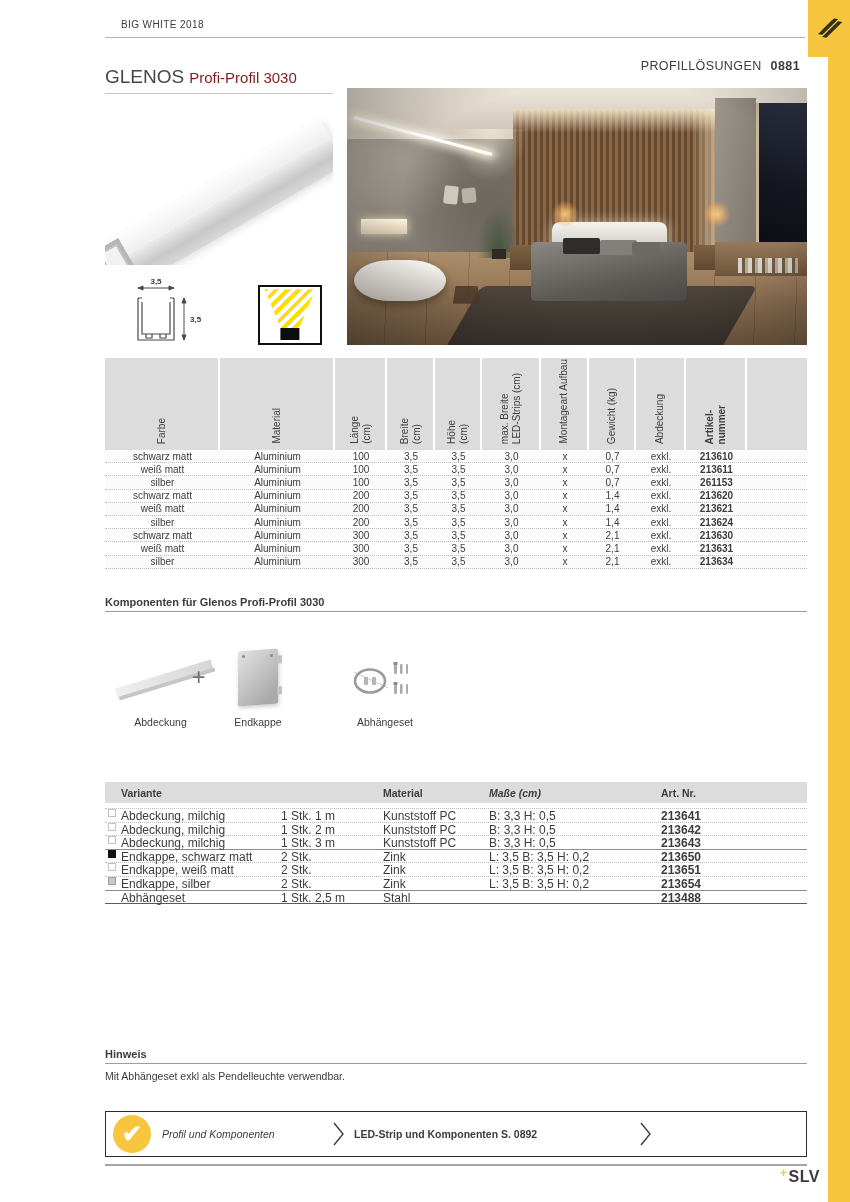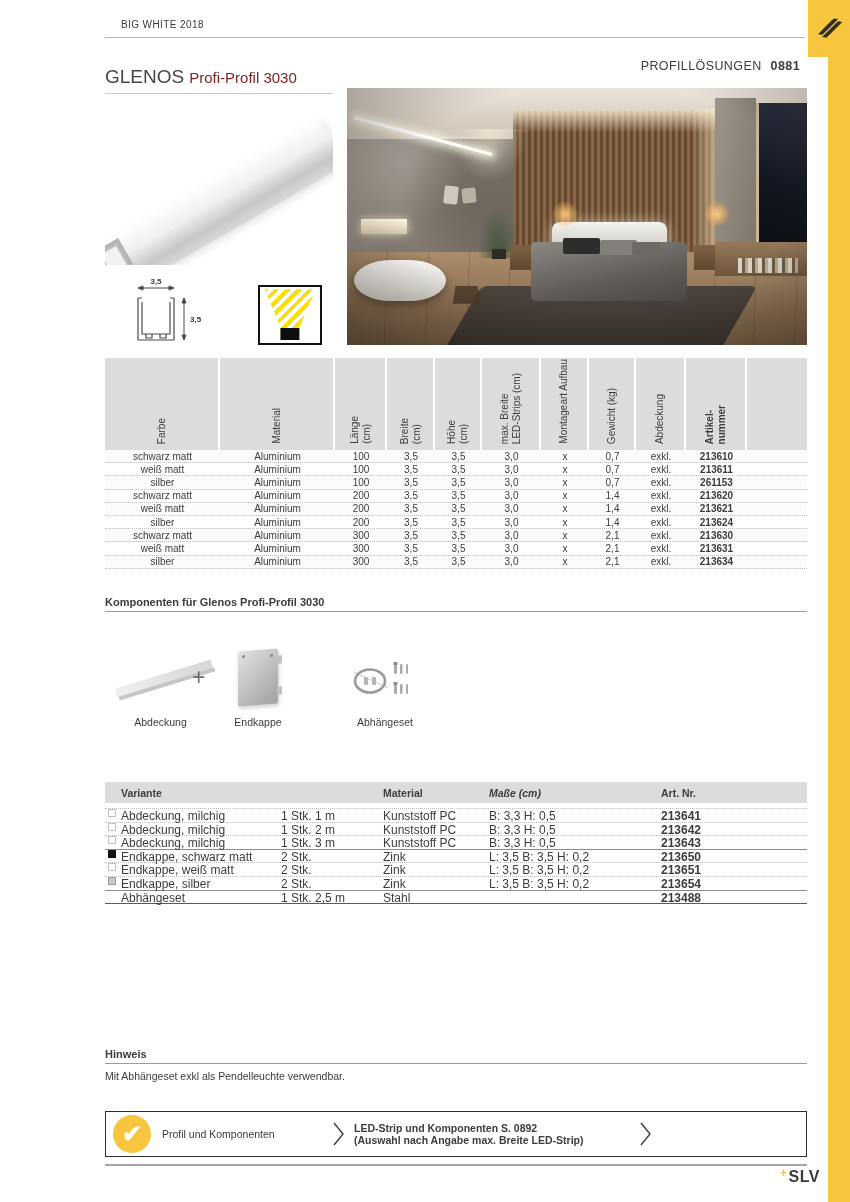--- a/index.html
+++ b/index.html
@@ -136,21 +136,21 @@
   
   .hin-h{left:105px;top:1048px;}
   .hin-rule{left:105px;top:1063px;width:702px;height:1px;background:#9c9c9c;}
   .hin-t{left:105px;top:1070px;font-size:10.5px;}
   
   .foot{left:105px;top:1111px;width:702px;height:46px;border:1.5px solid #2d2d2d;box-sizing:border-box;
         display:flex;align-items:center;background:#fff;}
   .fcheck{width:38px;height:38px;border-radius:50%;background:var(--yellow);margin-left:7px;flex:none;
           display:flex;align-items:center;justify-content:center;}
   .fcheck span{color:#fff;font-size:24px;font-weight:bold;line-height:1;}
-  .flabel{margin-left:11px;width:160px;font-size:10.5px;}
+  .flabel{margin-left:11px;width:160px;font-size:10.5px;font-style:italic;}
   .chev{flex:none;margin-left:10px;}
   .chev.second{margin-left:40px;}
   .flink{margin-left:9px;font-size:10.5px;font-weight:bold;line-height:12.5px;width:245px;}
   
   .bot-rule{left:105px;top:1164px;width:702px;height:2px;background:#a6a6a6;}
   .slv{left:742px;top:1168px;width:78px;text-align:right;font-size:16px;font-weight:bold;
        letter-spacing:.5px;color:#3a3a3a;}
   .slv .plus-mark{color:var(--yellow);font-size:12px;font-weight:bold;position:relative;top:-5px;margin-right:1px;}
 </style>
 </head>
@@ -513,21 +513,20 @@
   <div class="abs foot">
     <div class="fcheck">
         <span>✔</span>
       </div>
     <div class="flabel">Profil und Komponenten</div>
     <svg class="chev" width="13" height="28" viewBox="0 0 13 28">
       <polyline points="2,3 11,14 2,25" fill="none" stroke="#3c3c3b" stroke-width="1.4"></polyline>
     </svg>
     <div class="flink">
       <div>LED-Strip und Komponenten S. 0892</div>
-      <div>(Auswahl nach Angabe max. Breite LED-Strip)</div>
     </div>
     <svg class="chev second" width="13" height="28" viewBox="0 0 13 28">
       <polyline points="2,3 11,14 2,25" fill="none" stroke="#3c3c3b" stroke-width="1.4"></polyline>
     </svg>
   </div>
 
   <div class="abs bot-rule"></div>
   <div class="abs slv">
     <span class="plus-mark">+</span><span>SLV</span>
   </div>

